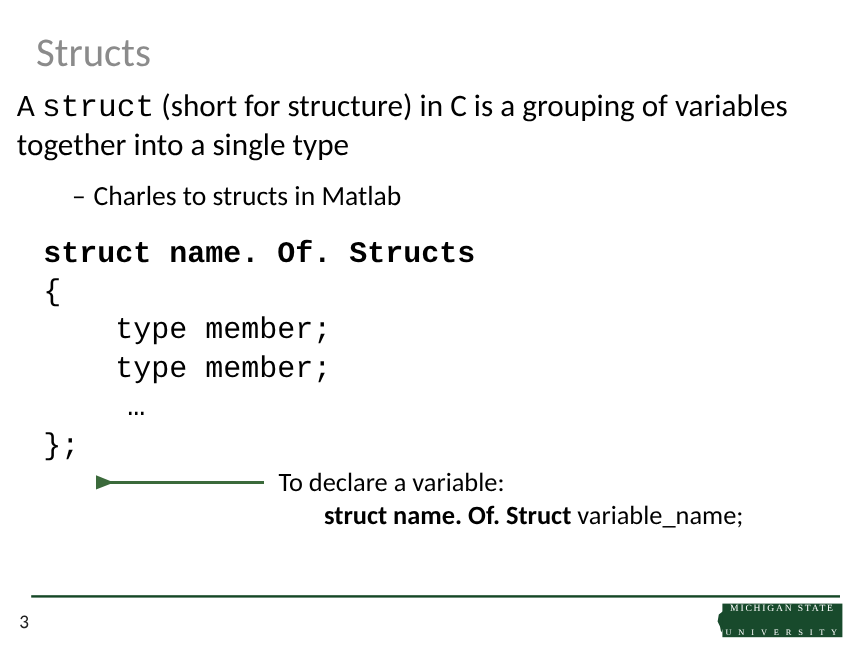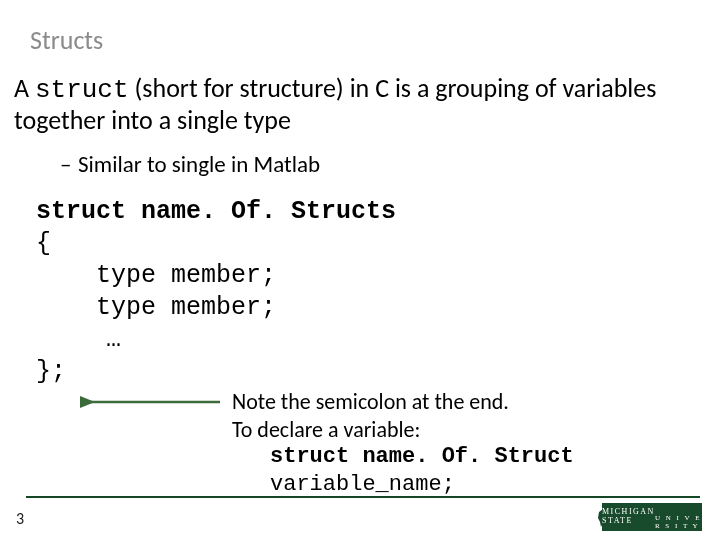--- a/index.html
+++ b/index.html
@@ -16,21 +16,21 @@
   .slide {
     width: 720px;
     height: 540px;
     position: relative;
     box-sizing: border-box;
   }
   .title {
     position: absolute;
     top: 24px;
     left: 30px;
-    font-size: 26px;
+    font-size: 34px;
     color: #8b8b8b;
   }
   .body1 {
     position: absolute;
     top: 74px;
     left: 14px;
     right: 30px;
     font-size: 26px;
     line-height: 1.15;
   }
@@ -63,21 +63,20 @@
   }
   .note {
     position: absolute;
     top: 388px;
     left: 232px;
     font-size: 22px;
     line-height: 1.25;
   }
   .note .decl-indent {
     padding-left: 38px;
-    font-family: Liberation Mono, monospace;
   }
   .bold {
     font-weight: 700;
   }
   .arrow {
     position: absolute;
     top: 388px;
     left: 80px;
     width: 145px;
     height: 28px;
@@ -111,21 +110,21 @@
     bottom: 9px;
     width: 100px;
     height: 28px;
     background: #184a2c;
     color: #fff;
     font-size: 8px;
     letter-spacing: 2px;
     display: flex;
     align-items: center;
     justify-content: center;
-    flex-direction: row;
+    flex-direction: column;
     line-height: 1.1;
     font-family: Georgia, serif;
   }
   .msu-logo .l1 { letter-spacing: 1.5px; }
   .msu-logo .l2 { letter-spacing: 2px; font-size: 7px; margin-top: 12px; }
   .msu-helm {
     position: absolute;
     right: 110px;
     bottom: 13px;
     width: 14px;
@@ -137,21 +136,21 @@
 
 <div class="slide">
 
   <div class="title">Structs</div>
 
   <div class="body1">
     <span>A </span><span class="mono">struct</span><span> (short for structure) in C is a grouping of variables together into a single type</span>
   </div>
 
   <div class="bullet1">
-    <span class="dash">–</span><span>Similar to single in Matlab</span>
+    <span class="dash">–</span><span>Charles to structs in Matlab</span>
   </div>
 
   <div class="code-block">
     <div>
       <span class="bold">struct</span>
       <span class="bold">name. Of. Structs</span>
     </div>
     <div>{</div>
     <div class="indent">type member;</div>
     <div class="indent">type member;</div>
@@ -162,21 +161,20 @@
   <svg class="arrow" viewBox="0 0 145 28">
     <defs>
       <marker id="ah" markerWidth="10" markerHeight="8" refX="2" refY="4" orient="auto">
         <polygon points="10,0 0,4 10,8" fill="#3b6a3b"></polygon>
       </marker>
     </defs>
     <line x1="140" y1="14" x2="10" y2="14" stroke="#3b6a3b" stroke-width="2.5" marker-end="url(#ah)"></line>
   </svg>
 
   <div class="note">
-    <div>Note the semicolon at the end.</div>
     <div>To declare a variable:</div>
     <div class="decl-indent">
       <span class="bold">struct name. Of. Struct</span><span> variable_name;</span>
     </div>
   </div>
 
   <div class="footer-rule"></div>
 
   <div class="page-num">3</div>
 

